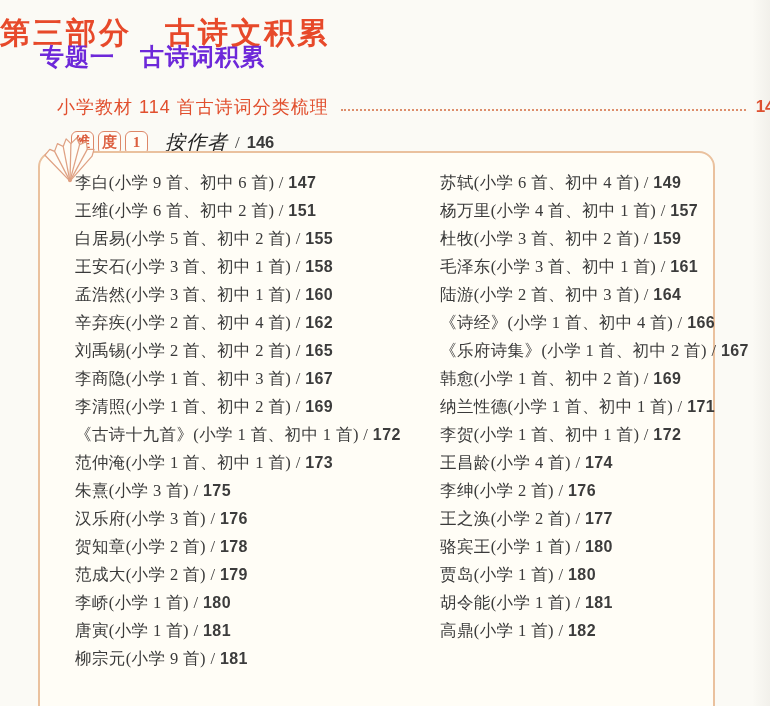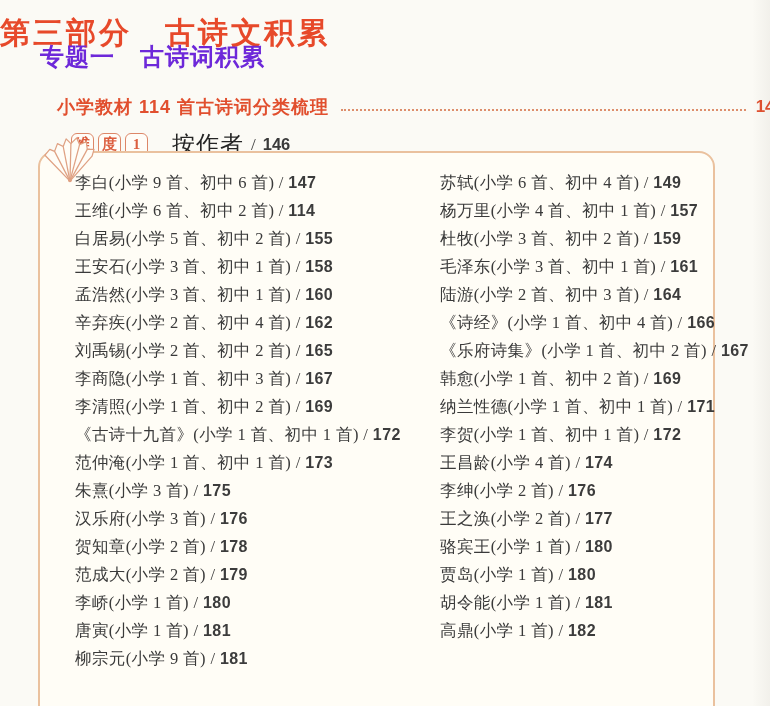--- a/index.html
+++ b/index.html
@@ -21,21 +21,21 @@
   .heading {
     position:absolute; top:41px; left:40px;
     font-size:24px; font-weight:700; color:#6d28d9; letter-spacing:1px;
   }
   .toc-row {
     position:absolute; top:95px; left:57px; width:727px;
     display:flex; align-items:center;
   }
   .toc-label {
     font-family:"Liberation Sans", sans-serif;
-    font-size:18px; font-weight:700; color:#e14f2e; letter-spacing:1px;
+    font-size:18px; font-weight:400; color:#e14f2e; letter-spacing:1px;
     white-space:nowrap;
   }
   .toc-leader {
     flex:1; height:0; margin:6px 10px 0 12px;
     border-bottom:2.4px dotted #dd8e6c;
   }
   .toc-page {
     font-family:"Liberation Sans", sans-serif;
     font-size:17px; font-weight:700; color:#e14f2e; white-space:nowrap;
   }
@@ -43,21 +43,21 @@
     position:absolute; top:129px; left:71px;
     display:flex; align-items:center;
   }
   .badge { display:flex; gap:4px; }
   .badge-char {
     width:23px; height:24px; border:1.6px solid #dd8768; border-radius:6px;
     background:#fffdf8; color:#dc5f40;
     font-size:15px; font-weight:700;
     display:flex; align-items:center; justify-content:center;
   }
-  .dim-label { margin-left:24px; font-size:23px; color:#242424; letter-spacing:1px; }
+  .dim-label { margin-left:17px; font-size:20px; color:#242424; letter-spacing:1px;font-style:italic; }
   .dim-sep { margin:0 7px; font-size:17px; color:#3a3a3a; }
   .dim-page {
     font-family:"Liberation Sans", sans-serif;
     font-size:16.5px; font-weight:700; color:#3a3a3a;
   }
   .panel {
     position:absolute; top:151px; left:38px; width:677px; height:600px;
     border:2px solid #eac19e; border-radius:16px; background:#fffdf6;
   }
   .fan-icon { position:absolute; top:135px; left:38px; width:62px; height:50px; }
@@ -113,21 +113,21 @@
       <line x1="33" y1="48" x2="34" y2="9"></line>
       <line x1="33" y1="48" x2="43" y2="10"></line>
       <line x1="33" y1="48" x2="51" y2="15"></line>
       <circle cx="33" cy="47" r="1.4" fill="#dfa183"></circle>
     </g>
   </svg>
 
   <div class="author-grid">
     <ul class="author-col">
         <li><span>李白(小学 9 首、初中 6 首)</span><span class="sep"> / </span><span class="pg">147</span></li>
-        <li><span>王维(小学 6 首、初中 2 首)</span><span class="sep"> / </span><span class="pg">114</span></li>
+        <li><span>王维(小学 6 首、初中 2 首)</span><span class="sep"> / </span><span class="pg">151</span></li>
         <li><span>白居易(小学 5 首、初中 2 首)</span><span class="sep"> / </span><span class="pg">155</span></li>
         <li><span>王安石(小学 3 首、初中 1 首)</span><span class="sep"> / </span><span class="pg">158</span></li>
         <li><span>孟浩然(小学 3 首、初中 1 首)</span><span class="sep"> / </span><span class="pg">160</span></li>
         <li><span>辛弃疾(小学 2 首、初中 4 首)</span><span class="sep"> / </span><span class="pg">162</span></li>
         <li><span>刘禹锡(小学 2 首、初中 2 首)</span><span class="sep"> / </span><span class="pg">165</span></li>
         <li><span>李商隐(小学 1 首、初中 3 首)</span><span class="sep"> / </span><span class="pg">167</span></li>
         <li><span>李清照(小学 1 首、初中 2 首)</span><span class="sep"> / </span><span class="pg">169</span></li>
         <li><span>《古诗十九首》(小学 1 首、初中 1 首)</span><span class="sep"> / </span><span class="pg">172</span></li>
         <li><span>范仲淹(小学 1 首、初中 1 首)</span><span class="sep"> / </span><span class="pg">173</span></li>
         <li><span>朱熹(小学 3 首)</span><span class="sep"> / </span><span class="pg">175</span></li>

